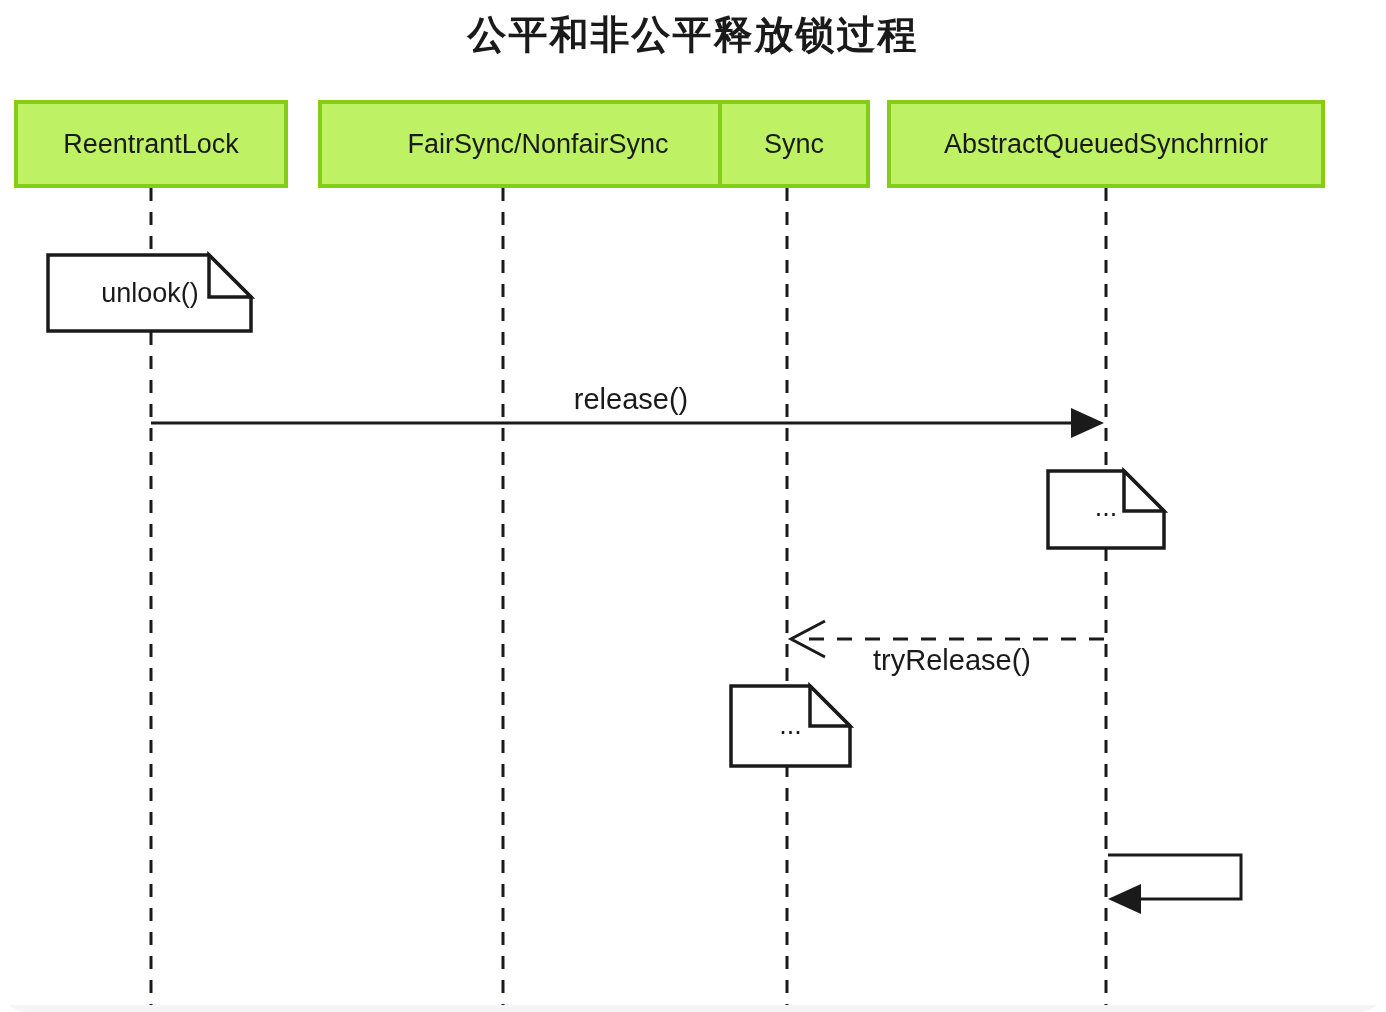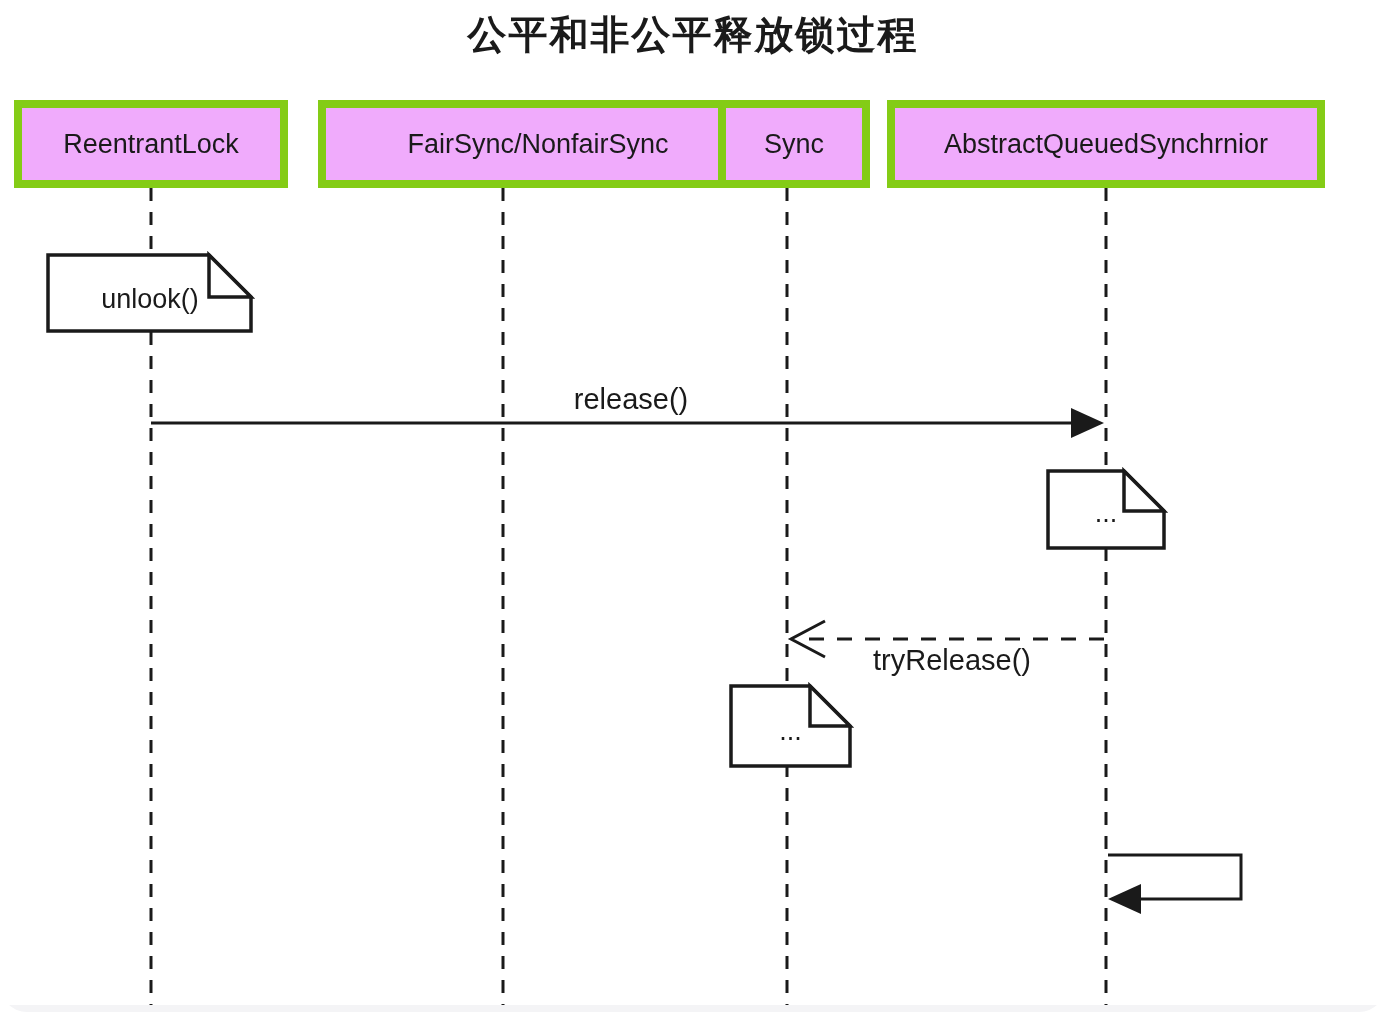--- a/index.html
+++ b/index.html
@@ -26,22 +26,22 @@
     font-size: 39px;
     font-weight: 600;
     letter-spacing: 2px;
     color: #1a1a1a;
   }
   .participant {
     position: absolute;
     top: 100px;
     height: 88px;
     box-sizing: border-box;
-    border: 8px solid #84cc16;
-    background: #f0abfc;
+    border: 4px solid #84cc16;
+    background: #bef264;
     display: flex;
     align-items: center;
     justify-content: center;
     font-size: 27px;
     color: #1a1a1a;
     z-index: 3;
   }
   .p1 { left: 14px;  width: 274px; }
   .p2 { left: 318px; width: 440px; }
   .p3 { left: 718px; width: 152px; }
@@ -65,21 +65,20 @@
   .lbl-tryrelease{ left: 802px;  width: 300px; top: 598px; margin-top: 46px; }
   .lbl-unpark    { left: 1148px; width: 238px; top: 815px; }
 
   .note-text {
     position: absolute;
     font-size: 27px;
     color: #1a1a1a;
     text-align: center;
     z-index: 4;
     white-space: nowrap;
-    margin-top: 6px;
   }
   .nt-unlook { left: 50px;   width: 200px; top: 278px; }
   .nt-aqs    { left: 1048px; width: 116px; top: 492px; }
   .nt-sync   { left: 731px;  width: 119px; top: 710px; }
 
   .bottom-strip {
     position: absolute;
     left: 0;
     top: 1005px;
     width: 1386px;

